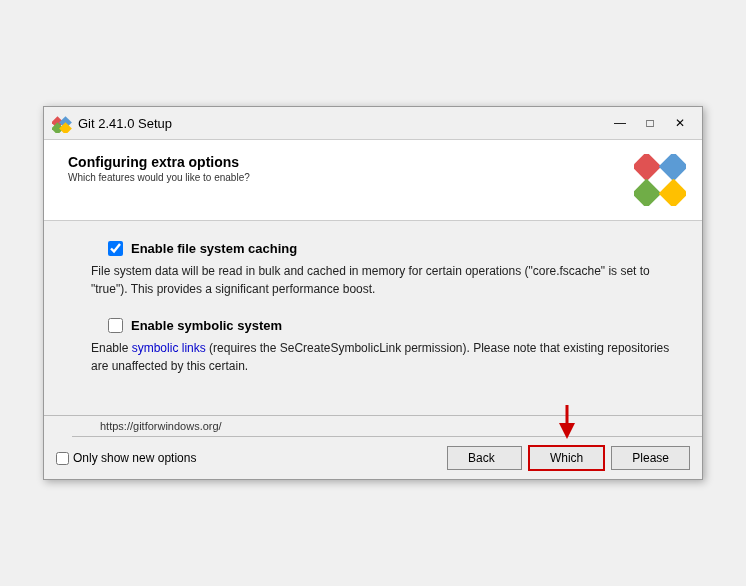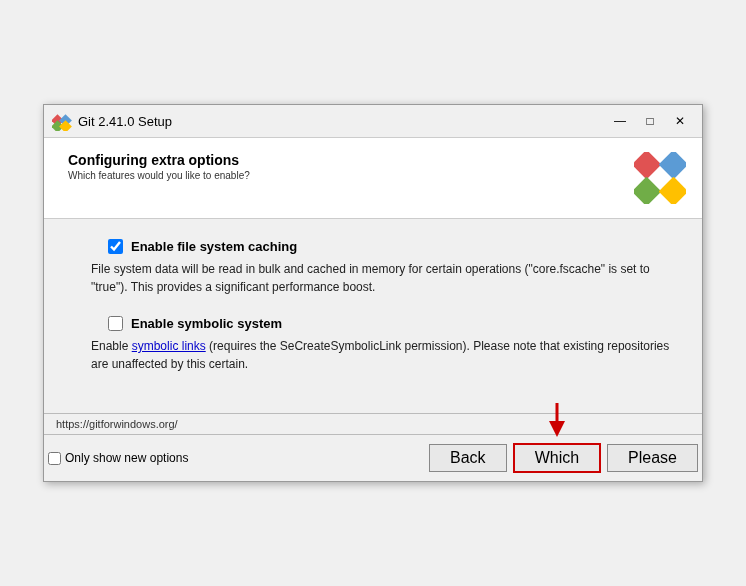--- a/index.html
+++ b/index.html
@@ -99,58 +99,58 @@
       cursor: pointer;
     }
     .option-desc {
       margin-left: 23px;
       font-size: 12px;
       color: #222;
       line-height: 1.5;
     }
     .option-desc a {
       color: #0000cc;
-      text-decoration: underline;
       cursor: pointer;
     }
 
     .footer {
       border-top: 1px solid #bbb;
       background: #f0f0f0;
     }
     .footer-url {
-      padding: 4px 12px;
+      padding: 4px 28px;
       font-size: 11px;
       color: #333;
       border-bottom: 1px solid #bbb;
+      margin-left: 28px;
     }
     .footer-actions {
       display: flex;
       align-items: center;
-      padding: 8px 4px;
+      padding: 8px 12px;
       gap: 6px;
     }
     .footer-checkbox-label {
       display: flex;
       align-items: center;
       font-size: 12px;
       gap: 4px;
       flex: 1;
     }
     .footer-checkbox-label input {
       cursor: pointer;
     }
     .btn {
       padding: 4px 20px;
-      font-size: 16px;
+      font-size: 12px;
       border: 1px solid #888;
       background: #e8e8e8;
       cursor: pointer;
       min-width: 75px;
-      text-align: right;
+      text-align: left;
     }
     .btn-next {
       border: 2px solid #cc0000;
       position: relative;
     }
 
     
     .next-wrapper {
       position: relative;
       display: inline-block;

